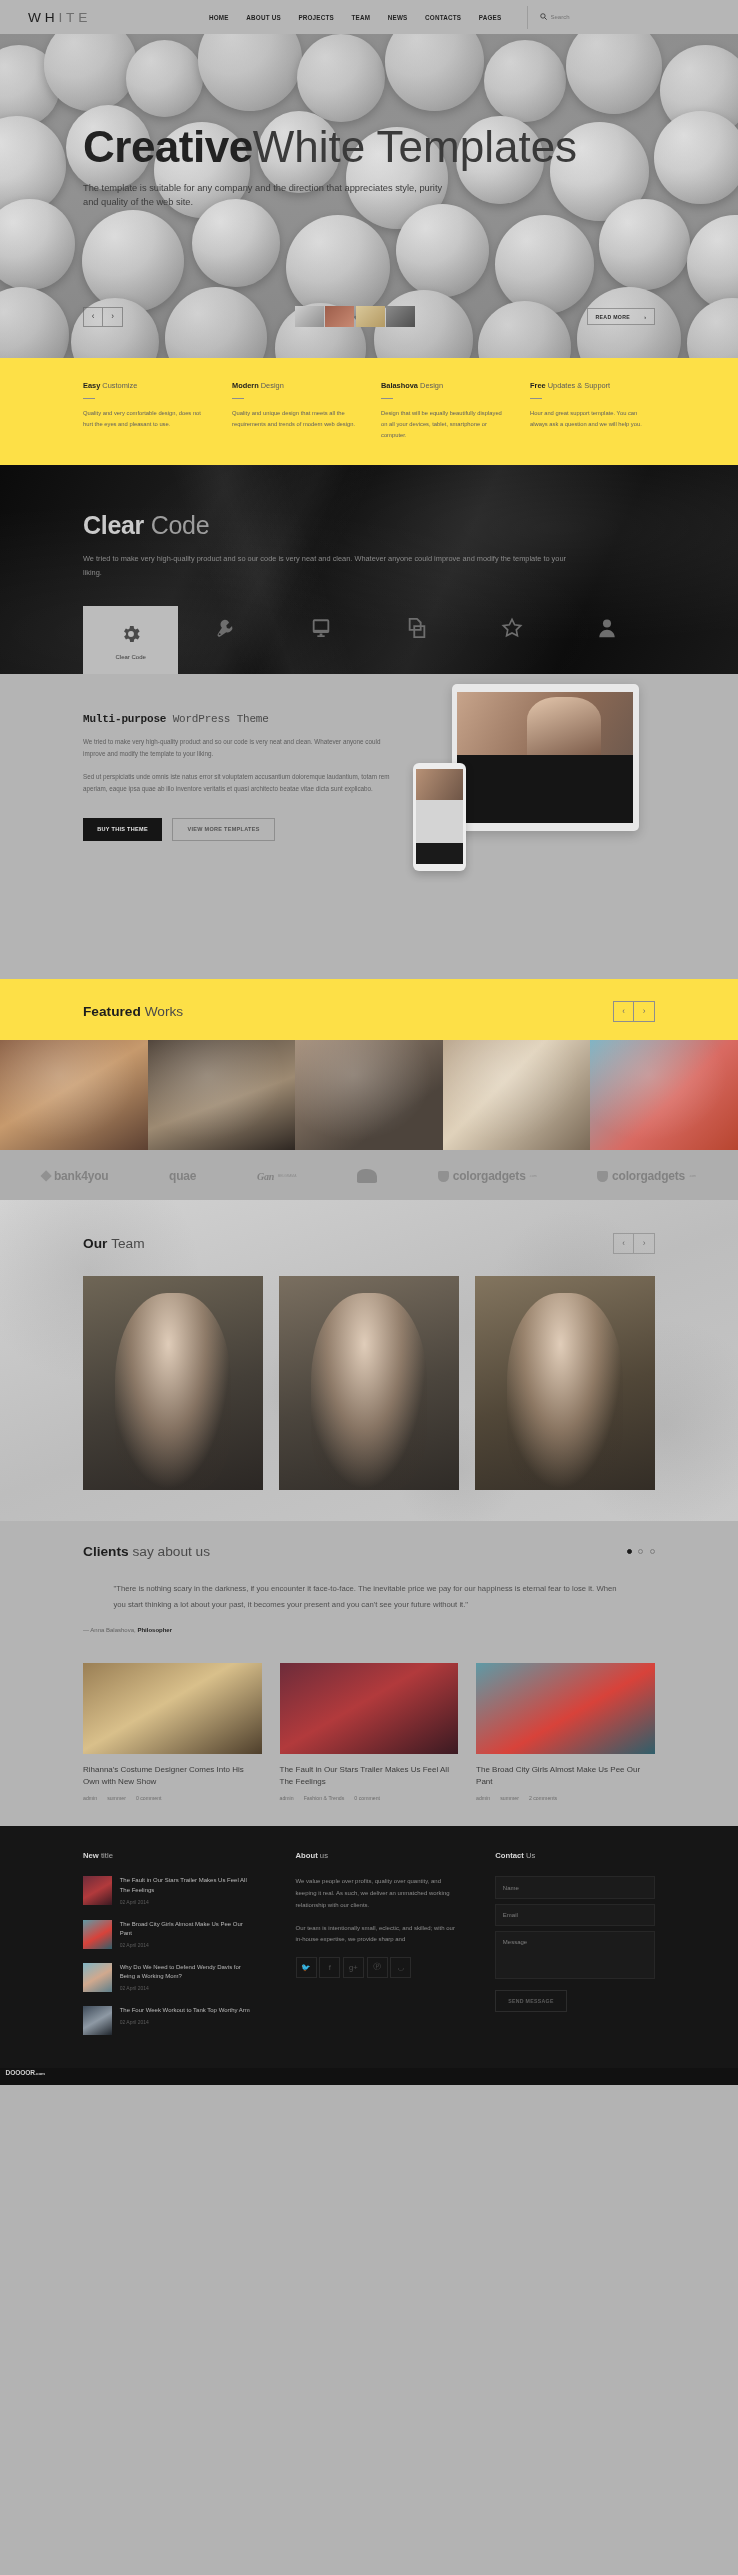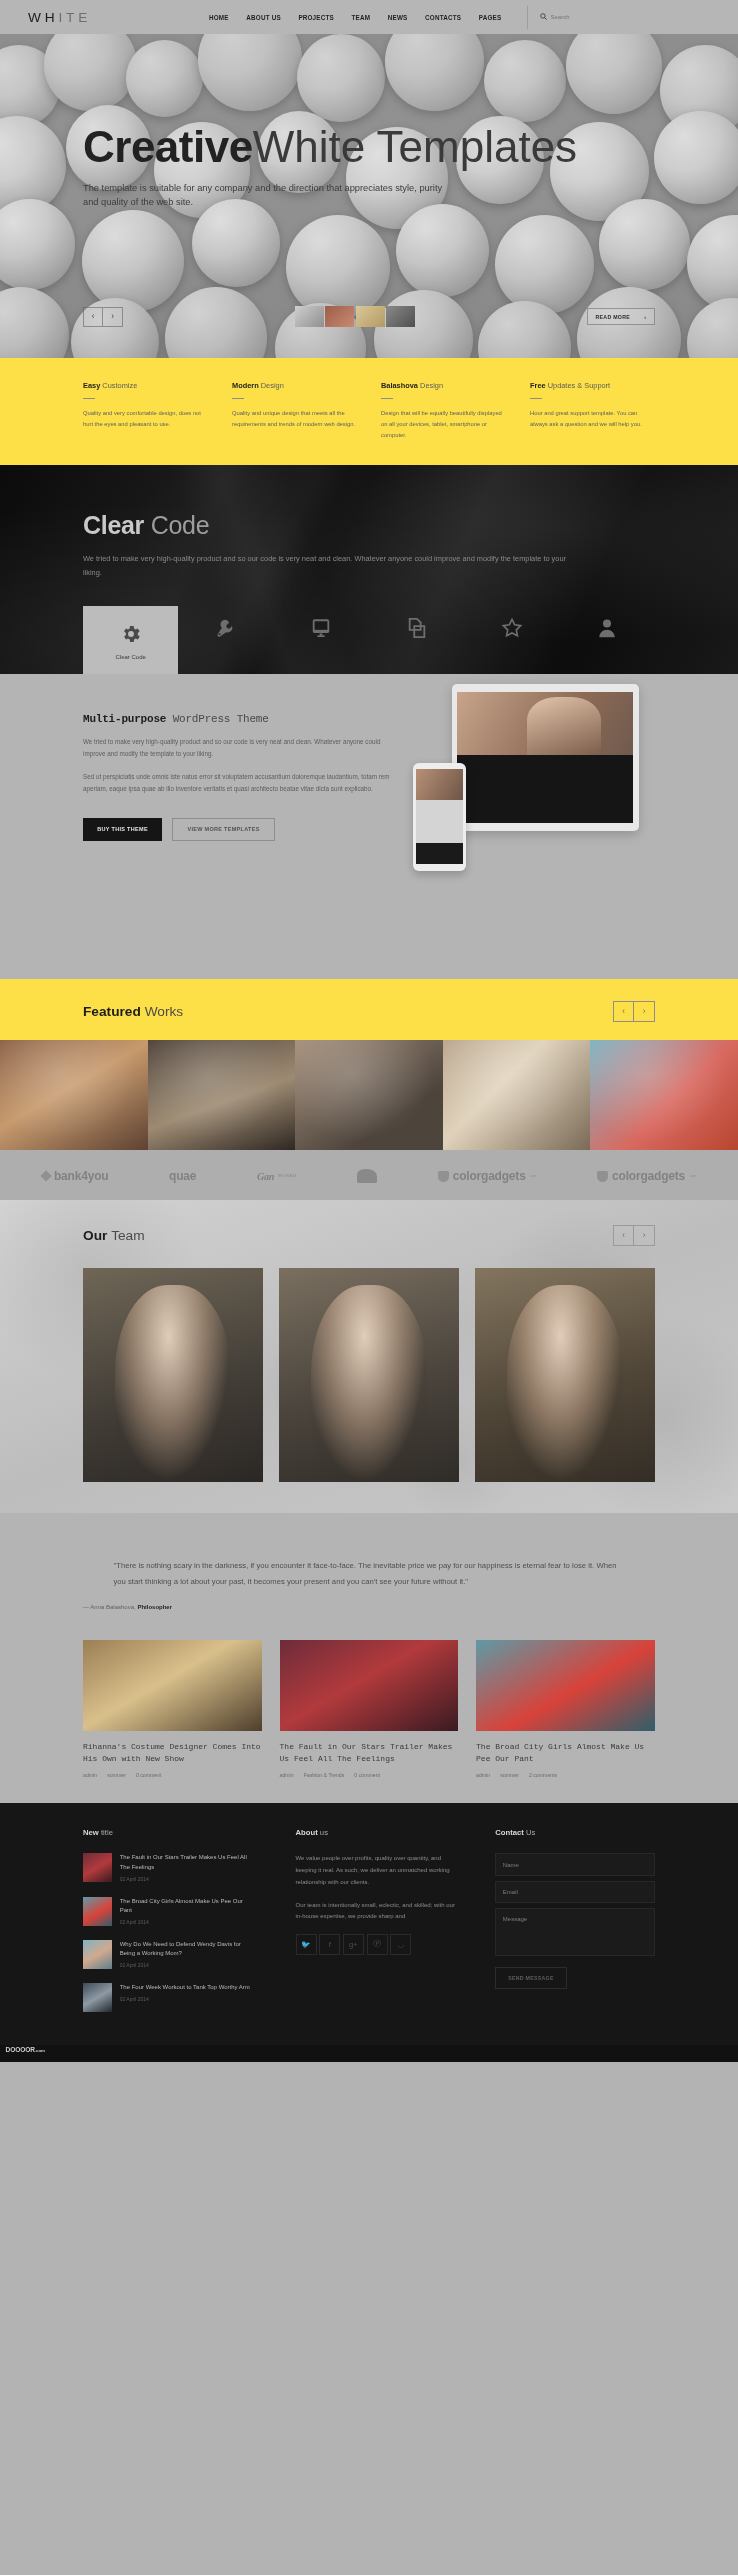--- a/index.html
+++ b/index.html
@@ -124,21 +124,21 @@
 
   
   .team{position:relative;background:#c7c7c7;padding:25px 0 31px;overflow:hidden;}
   .concrete{position:absolute;inset:0;background:
     radial-gradient(circle at 12% 22%, rgba(120,120,120,.18), transparent 16%),
     radial-gradient(circle at 44% 58%, rgba(110,110,110,.15), transparent 13%),
     radial-gradient(circle at 78% 30%, rgba(130,130,130,.16), transparent 14%),
     radial-gradient(circle at 62% 84%, rgba(120,120,120,.14), transparent 12%),
     radial-gradient(circle at 90% 70%, rgba(110,110,110,.17), transparent 15%),
     linear-gradient(160deg,#d3d3d3,#bdbdbd 50%,#c9c9c9);}
-  .team-head{position:relative;width:572px;margin:0 auto;display:flex;align-items:center;justify-content:space-between;gap:44px;}
+  .team-head{position:relative;width:572px;margin:8px auto;display:flex;align-items:center;justify-content:space-between;gap:44px;}
   .team-head h2{font-size:13.7px;font-weight:700;color:#1d1d1d;}
   .team-head h2 .thin{font-weight:300;color:#4a4a4a;}
   .team-nav{display:flex;}
   .team-nav .arrow-btn{width:21px;height:21px;background:transparent;border-color:#9a9a9a;color:#6d6d6d;}
   .team-grid{position:relative;width:572px;margin:22px auto 0;display:grid;grid-template-columns:repeat(3,1fr);gap:15.4px;}
   .member{height:214px;background:#7d7d7d;position:relative;overflow:hidden;}
   .m1{background:linear-gradient(165deg,#6f6656,#443f38 55%,#2b2724);}
   .m2{background:linear-gradient(165deg,#7a6f60,#4b453d 55%,#2f2b27);}
   .m3{background:linear-gradient(165deg,#83755f,#514738 55%,#332d26);}
   .member:after{content:"";position:absolute;left:18%;top:8%;width:64%;height:92%;border-radius:45% 45% 30% 30%;background:radial-gradient(ellipse at 46% 26%, rgba(235,215,195,.92), rgba(190,160,135,.55) 42%, rgba(60,50,42,.1) 70%);}
@@ -155,21 +155,21 @@
   .cite{width:572px;margin:14.3px auto 0;font-size:6px;color:#616161;font-weight:300;}
   .cite b{color:#1f1f1f;font-weight:700;}
 
   
   .blog{background:#b4b4b4;padding:5.5px 0 25px;}
   .blog-grid{width:572px;margin:0 auto;display:grid;grid-template-columns:repeat(3,1fr);gap:17.6px;}
   .post-img{height:91px;position:relative;overflow:hidden;}
   .p1{background:linear-gradient(150deg,#9a7f55,#d9c08b 45%,#4e3f2c);}
   .p2{background:linear-gradient(150deg,#6d2c3a,#b23a3c 45%,#3a1a22);}
   .p3{background:linear-gradient(150deg,#5e9aa6,#d8423a 55%,#2f5f6b);}
-  .post h3{margin-top:10px;font-size:8px;line-height:1.45;color:#3b3b3b;font-weight:300;font-family:Liberation Mono, monospace;}
+  .post h3{margin-top:10px;font-size:8px;line-height:1.45;color:#3b3b3b;font-weight:300;}
   .meta{margin-top:7.7px;display:flex;gap:10px;font-size:5.2px;color:#6c6c6c;font-weight:300;}
 
   
   .footer{background:#161616;padding:25px 0 18.7px;}
   .f-wrap{width:572px;margin:0 auto;display:grid;grid-template-columns:1.08fr 1fr 1fr;gap:40px;}
   .f-h{font-size:7.7px;font-weight:700;color:#d7d7d7;margin-bottom:16.5px;}
   .f-h .thin{font-weight:300;color:#a8a8a8;}
   .news-item{display:flex;gap:7.7px;margin-bottom:14.3px;}
   .news-thumb{width:29px;height:29px;flex:0 0 29px;}
   .n1{background:linear-gradient(150deg,#6d2c3a,#b23a3c 50%,#3a1a22);}
@@ -450,20 +450,28 @@
       </div>
     </div>
     <div class="team-grid">
       <div class="member m1"></div>
       <div class="member m2"></div>
       <div class="member m3"></div>
     </div>
   </div>
 
   <div class="clients">
+    <div class="cl-head">
+      <h2><span>Clients</span> <span class="thin">say about us</span></h2>
+      <div class="dots">
+        <div class="dot on"></div>
+        <div class="dot"></div>
+        <div class="dot"></div>
+      </div>
+    </div>
     <div class="quote">"There is nothing scary in the darkness, if you encounter it face-to-face. The inevitable price we pay for our happiness is eternal fear to lose it. When you start thinking a lot about your past, it becomes your present and you can't see your future without it."</div>
     <div class="cite"><span>— Anna Balashova, </span><b>Philosopher</b></div>
   </div>
 
   <div class="blog">
     <div class="blog-grid">
       <div class="post">
         <div class="post-img p1"></div>
         <h3>Rihanna's Costume Designer Comes Into His Own with New Show</h3>
         <div class="meta">

